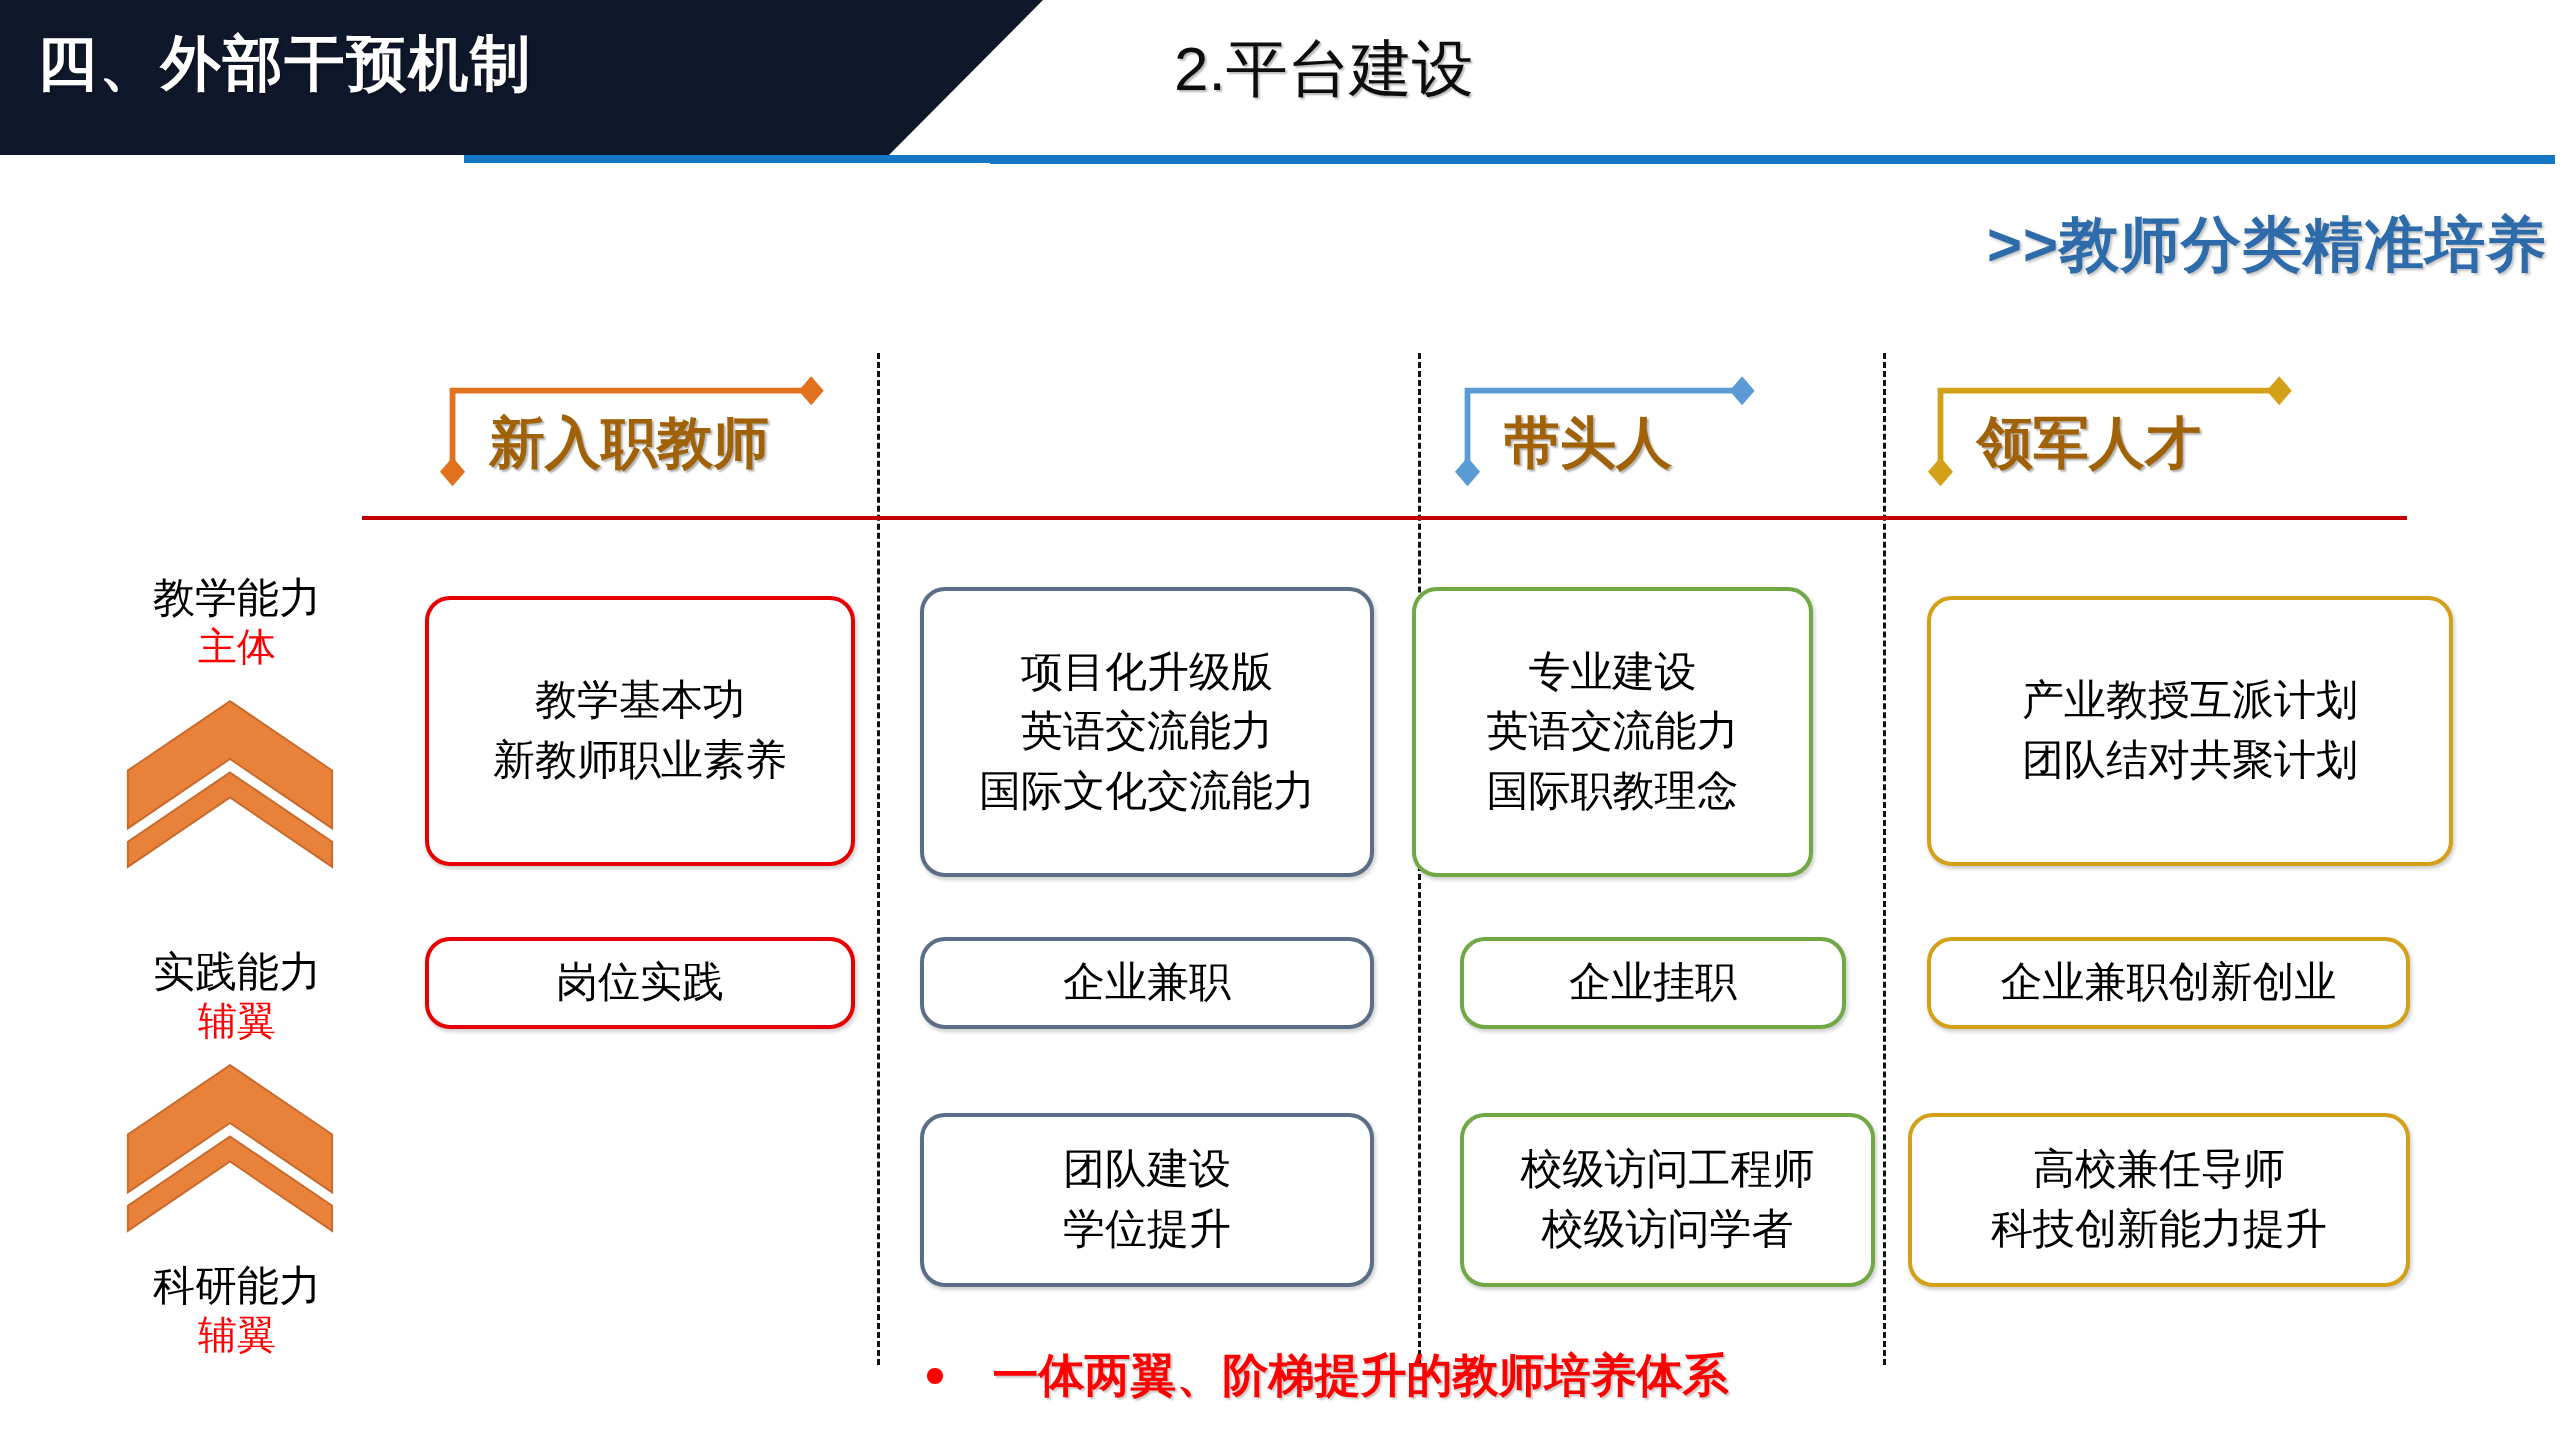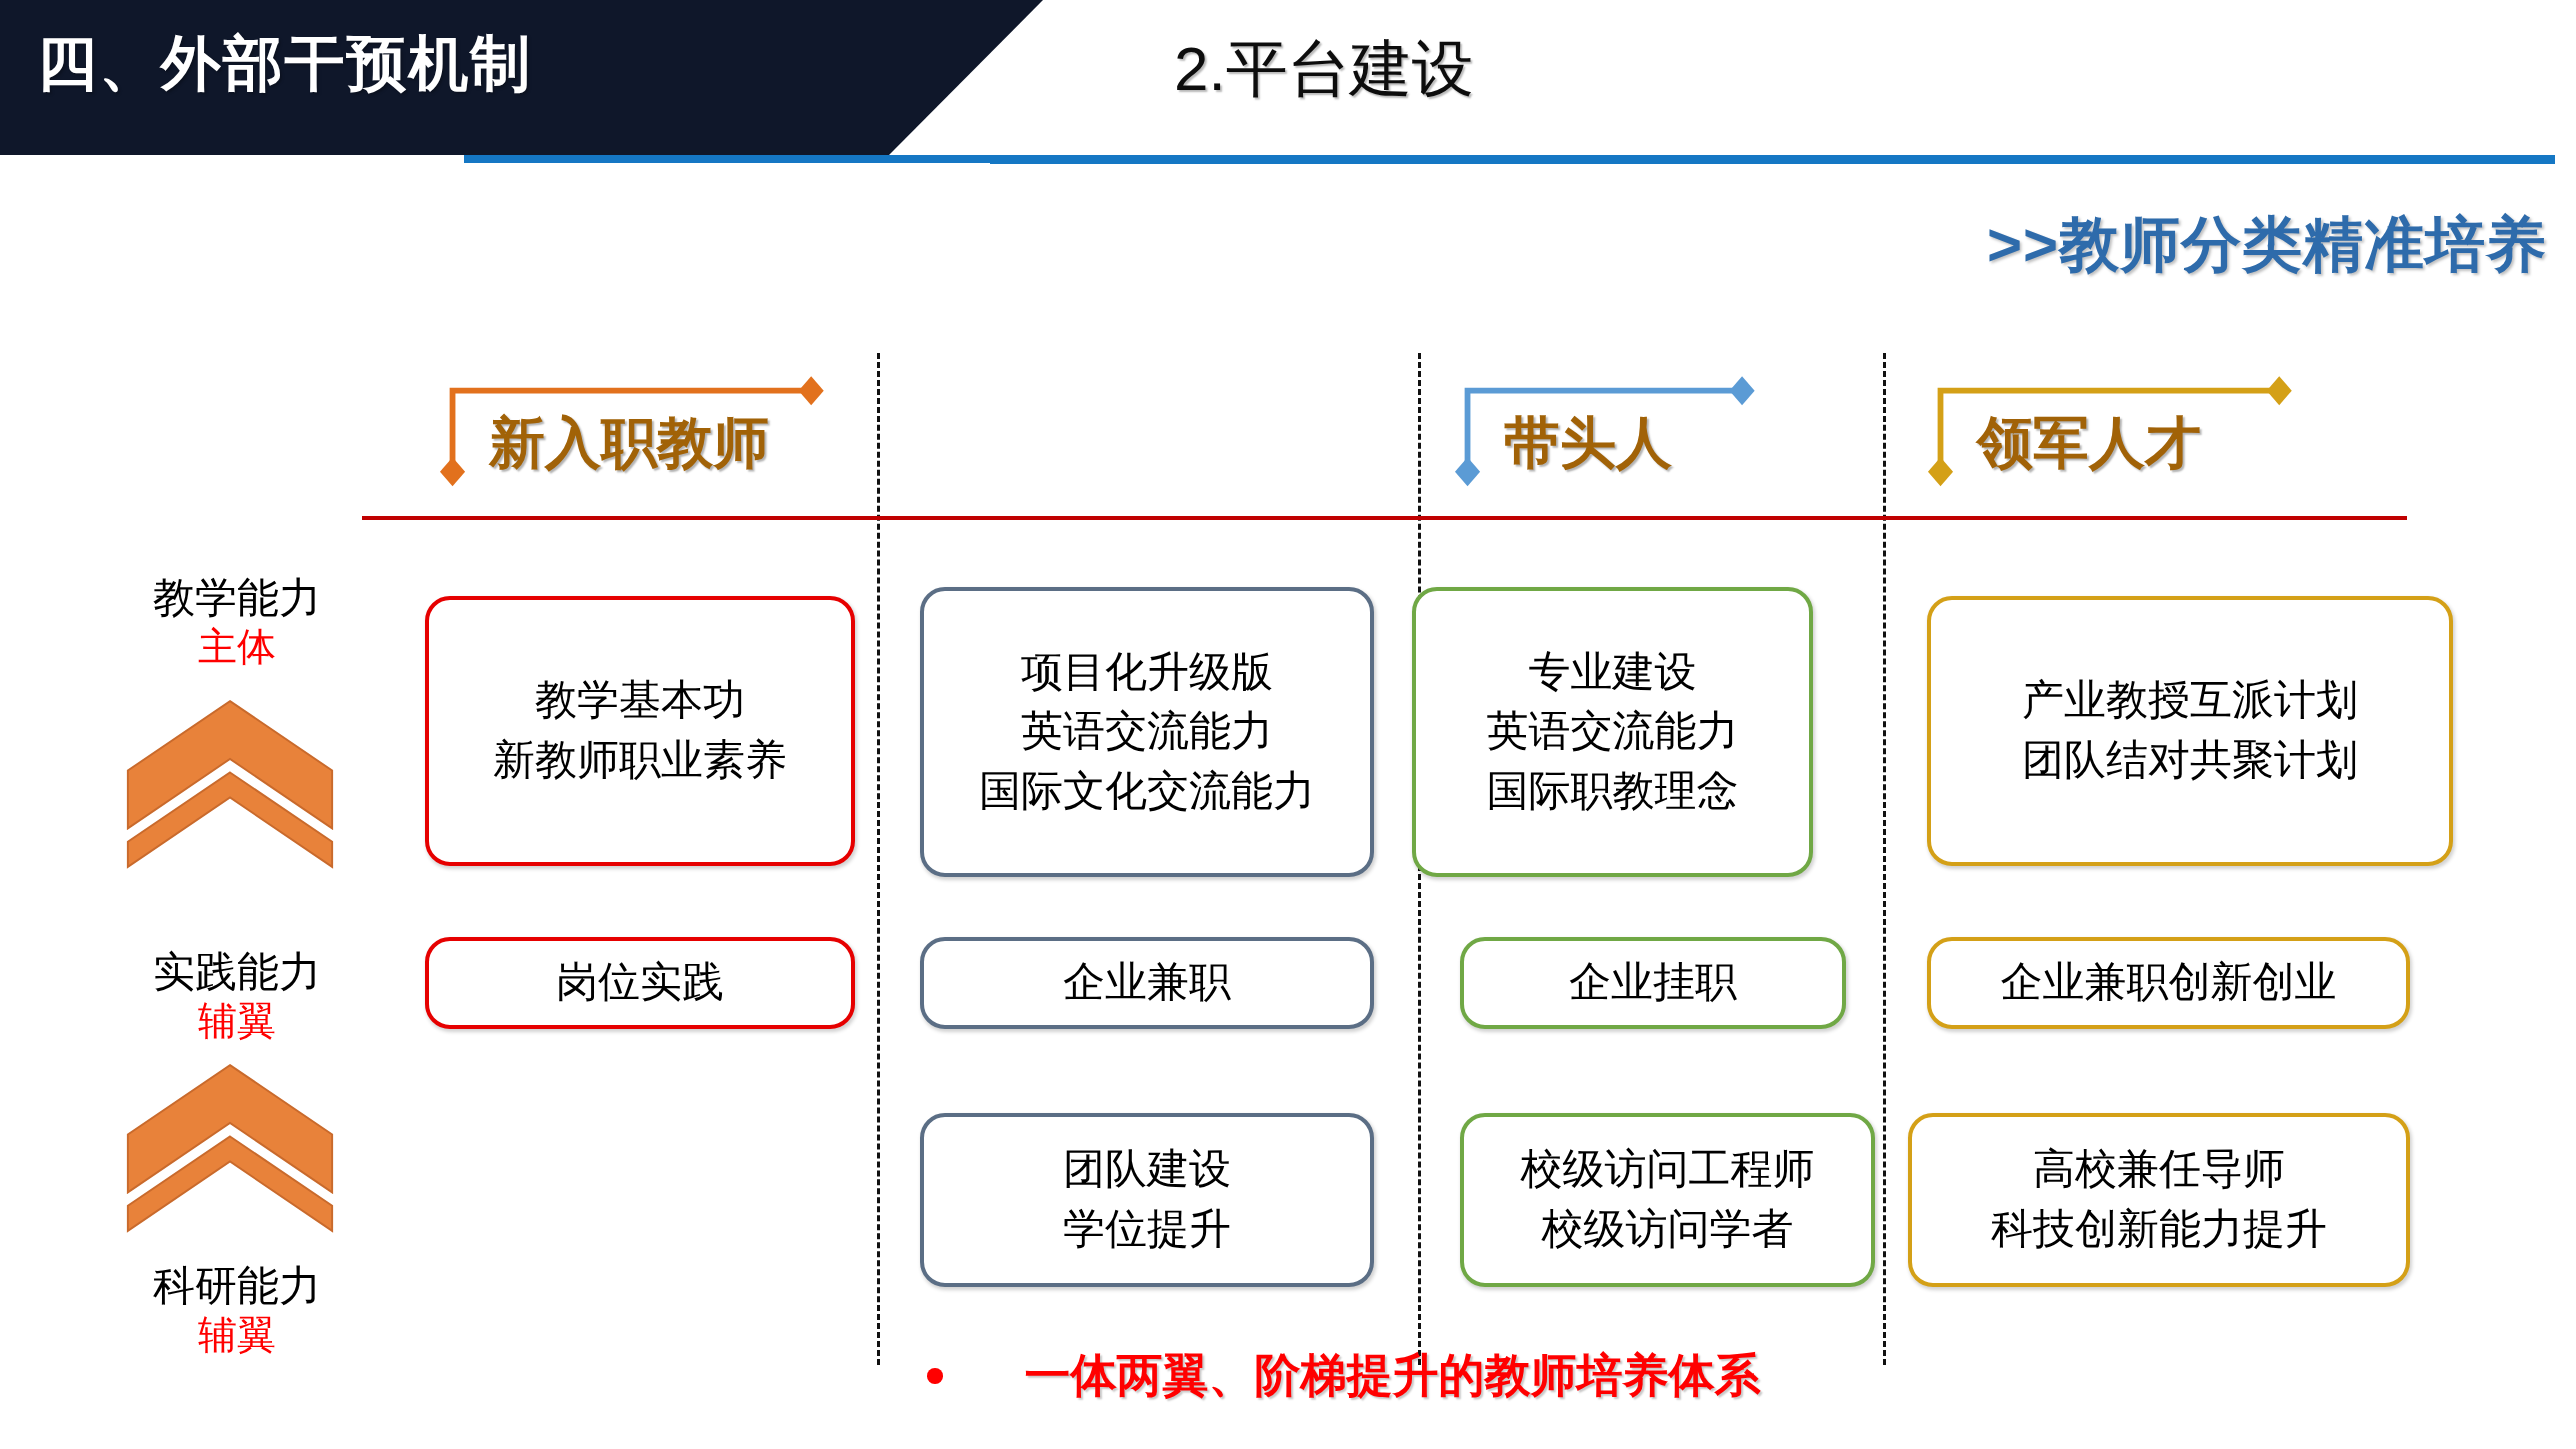--- a/index.html
+++ b/index.html
@@ -109,21 +109,20 @@
     white-space:nowrap;
   }
   .caption .bullet{
     width:15.5px;height:15.5px;border-radius:50%;
     background:#ff0000;margin-right:50px;flex:0 0 auto;
   }
   .caption .ctext{
     font-size:46px;font-weight:bold;color:#ff0000;
     font-family:Liberation Sans, sans-serif;
     text-shadow:1.9px 1.9px 1.9px rgba(0,0,0,.22);
-    margin-left:32px;
   }
 </style>
 </head>
 <body>
 
 <div class="slide">
 
   <div class="hdr-underline-right"></div>
   <div class="hdr-banner">
     <div class="hdr-banner-title">四、外部干预机制</div>

